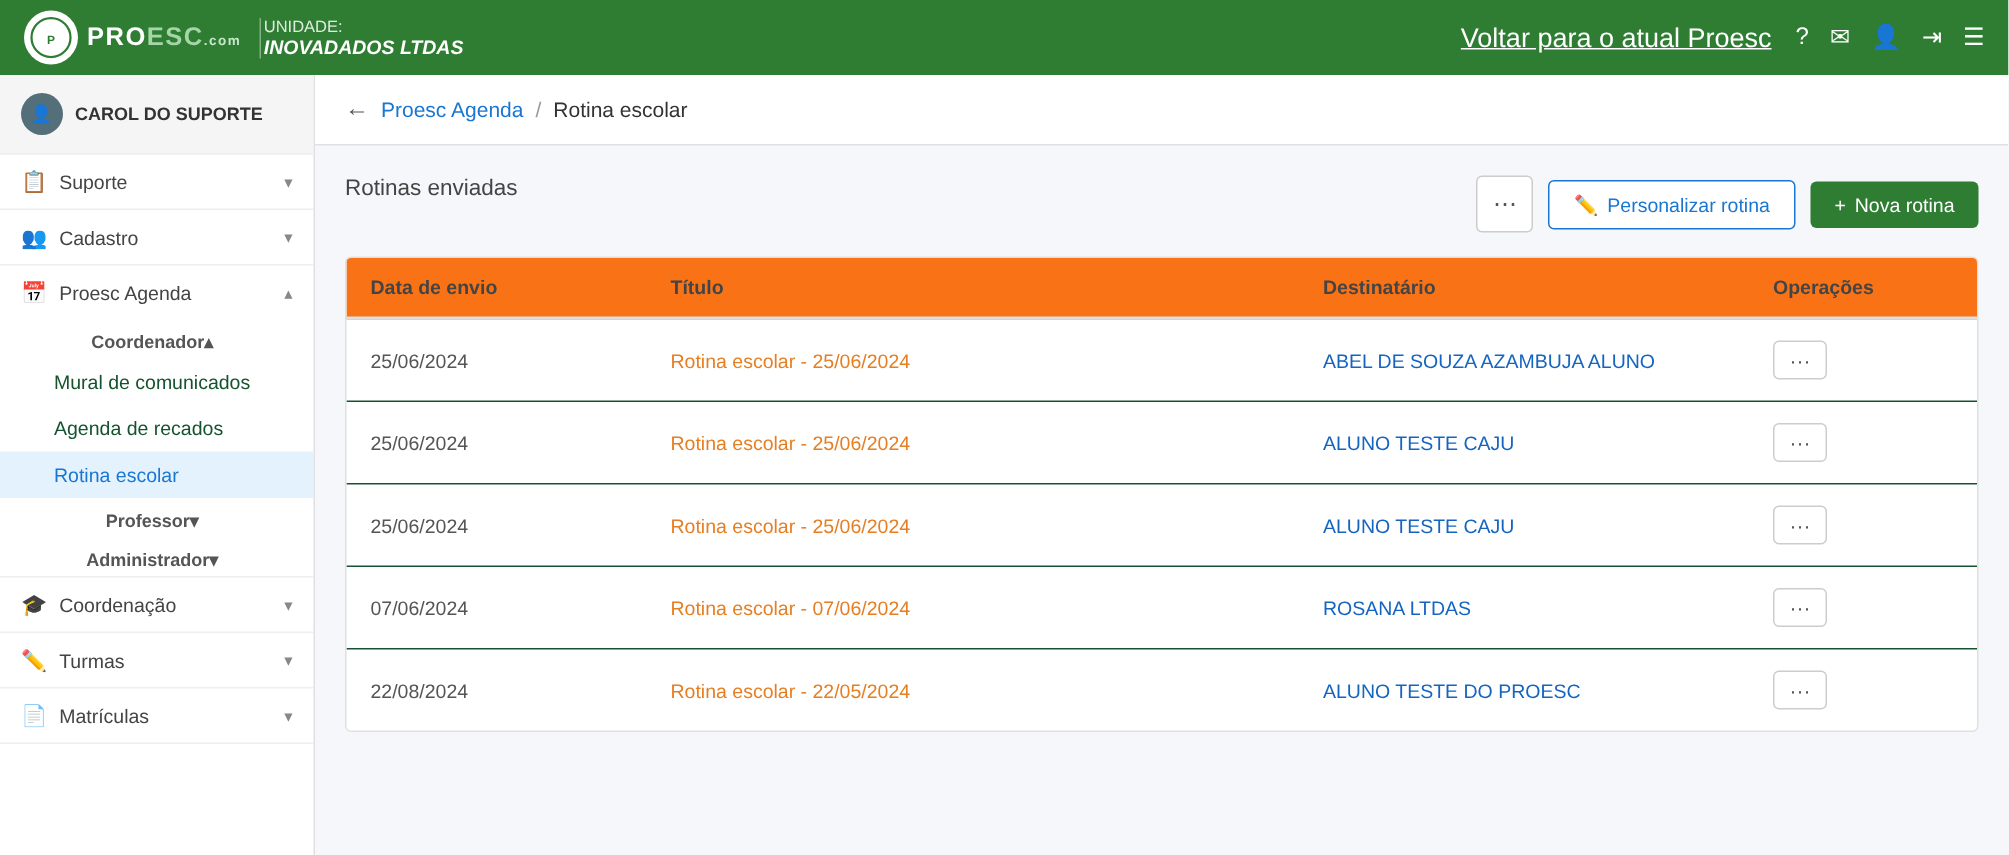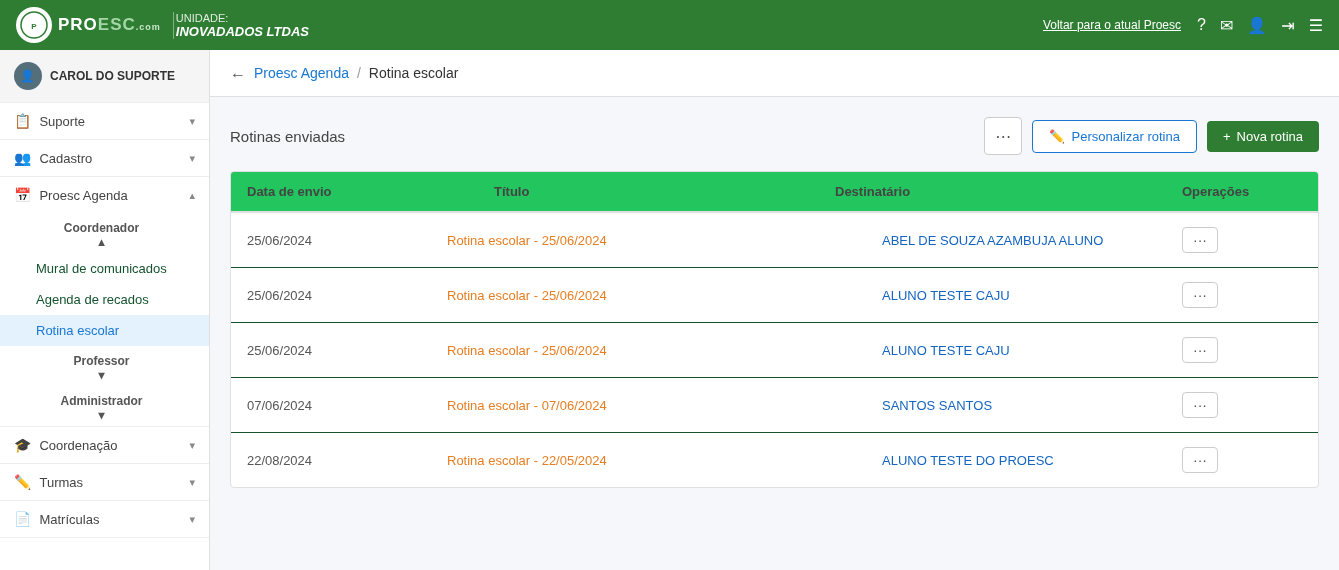--- a/index.html
+++ b/index.html
@@ -47,21 +47,21 @@
     .unit-label { font-size: 11px; opacity: 0.85; }
     .unit-name { font-weight: bold; font-size: 13px; font-style: italic; }
     .top-header-right {
       display: flex;
       align-items: center;
       gap: 16px;
     }
     .voltar-link {
       color: white;
       text-decoration: underline;
-      font-size: 12px;
+      font-size: 18px;
       cursor: pointer;
       text-align: center;
     }
     .header-icons {
       display: flex;
       align-items: center;
       gap: 14px;
     }
     .header-icon {
       color: white;
@@ -135,21 +135,20 @@
     }
     .sidebar-group-label {
       padding: 8px 14px 4px 8px;
       font-size: 12px;
       color: #555;
       font-weight: 600;
       display: flex;
       align-items: center;
       justify-content: center;
       cursor: pointer;
-      flex-direction: column;
     }
 
     
     .content {
       flex: 1;
       background: #f5f7fa;
       overflow-y: auto;
       padding: 0;
     }
 
@@ -173,21 +172,21 @@
     .breadcrumb-current { color: #333; font-weight: 500; }
 
     
     .page-body {
       padding: 20px;
     }
 
     
     .toolbar {
       display: flex;
-      align-items: center;
+      align-items: flex-start;
       justify-content: space-between;
       margin-bottom: 16px;
     }
     .toolbar-title {
       font-size: 15px;
       color: #444;
       font-weight: 500;
     }
     .toolbar-actions {
       display: flex;
@@ -229,24 +228,23 @@
     
     .table-container {
       background: white;
       border: 1px solid #e0e0e0;
       border-radius: 4px;
       overflow: hidden;
     }
     .table-header {
       display: grid;
       grid-template-columns: 200px 1fr 300px 120px;
-      background: #22c55e;
+      background: #f97316;
       border-bottom: 2px solid #e0e0e0;
       padding: 12px 16px;
-      gap: 47px;
     }
     .table-header-cell {
       font-size: 13px;
       font-weight: 600;
       color: #444;
     }
     .table-row {
       display: grid;
       grid-template-columns: 200px 1fr 300px 120px;
       padding: 14px 16px;
@@ -447,21 +445,21 @@
     <div class="cell-date">25/06/2024</div>
     <div class="cell-title">Rotina escolar - 25/06/2024</div>
     <div class="cell-dest">ALUNO TESTE CAJU</div>
     <div class="cell-ops">
       <button class="ops-btn">···</button>
     </div>
   </div>
             <div class="table-row">
     <div class="cell-date">07/06/2024</div>
     <div class="cell-title">Rotina escolar - 07/06/2024</div>
-    <div class="cell-dest">SANTOS SANTOS</div>
+    <div class="cell-dest">ROSANA LTDAS</div>
     <div class="cell-ops">
       <button class="ops-btn">···</button>
     </div>
   </div>
             <div class="table-row">
     <div class="cell-date">22/08/2024</div>
     <div class="cell-title">Rotina escolar - 22/05/2024</div>
     <div class="cell-dest">ALUNO TESTE DO PROESC</div>
     <div class="cell-ops">
       <button class="ops-btn">···</button>

